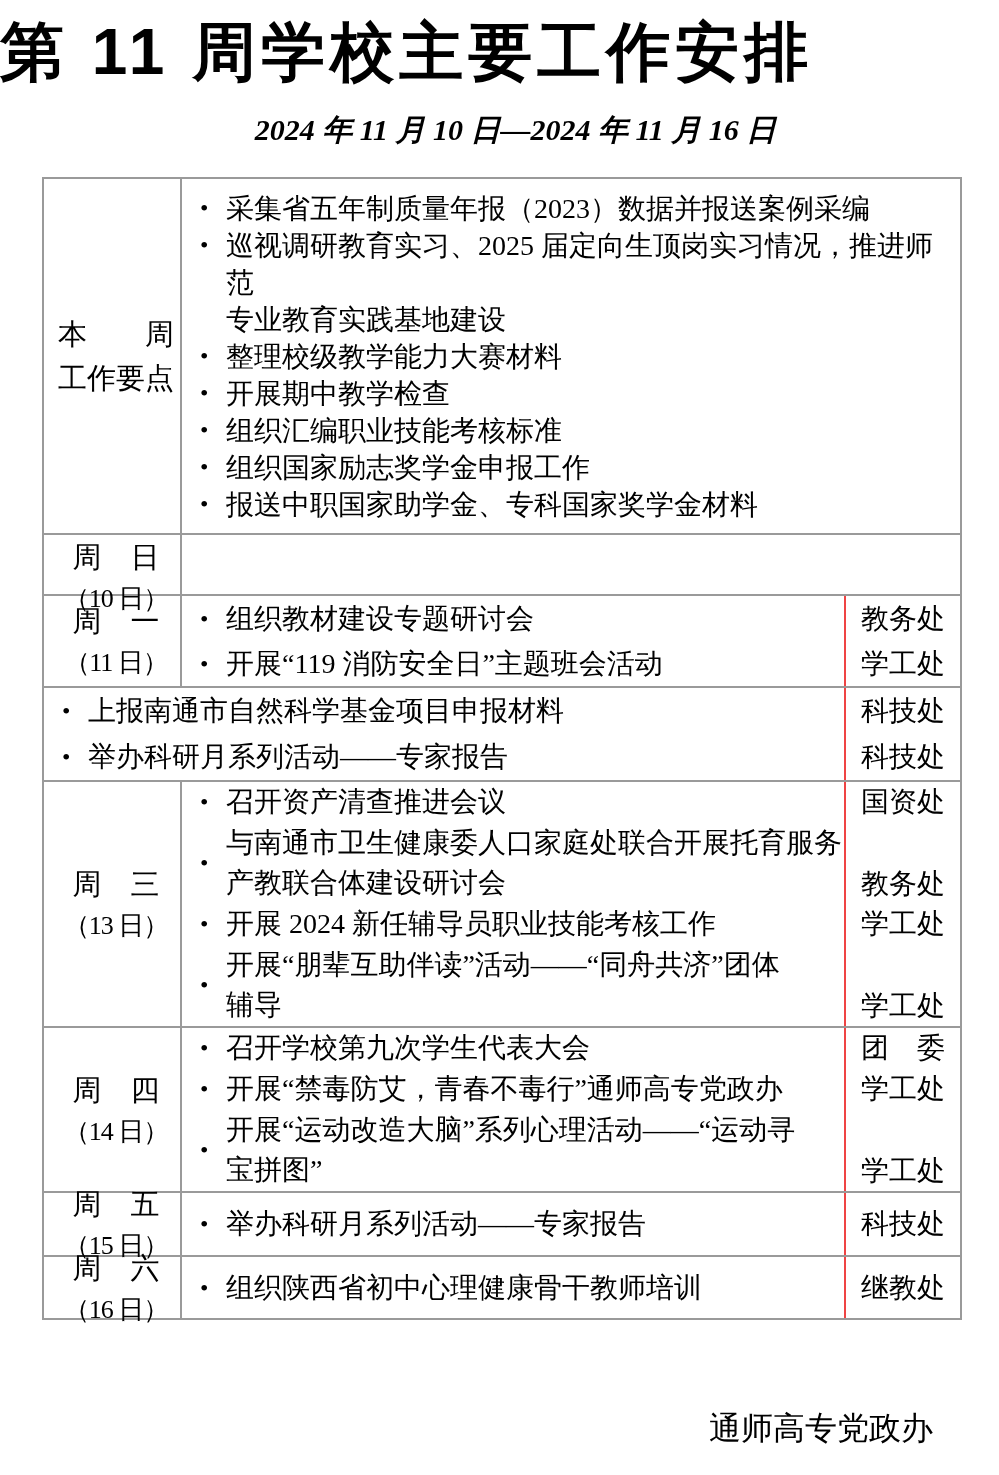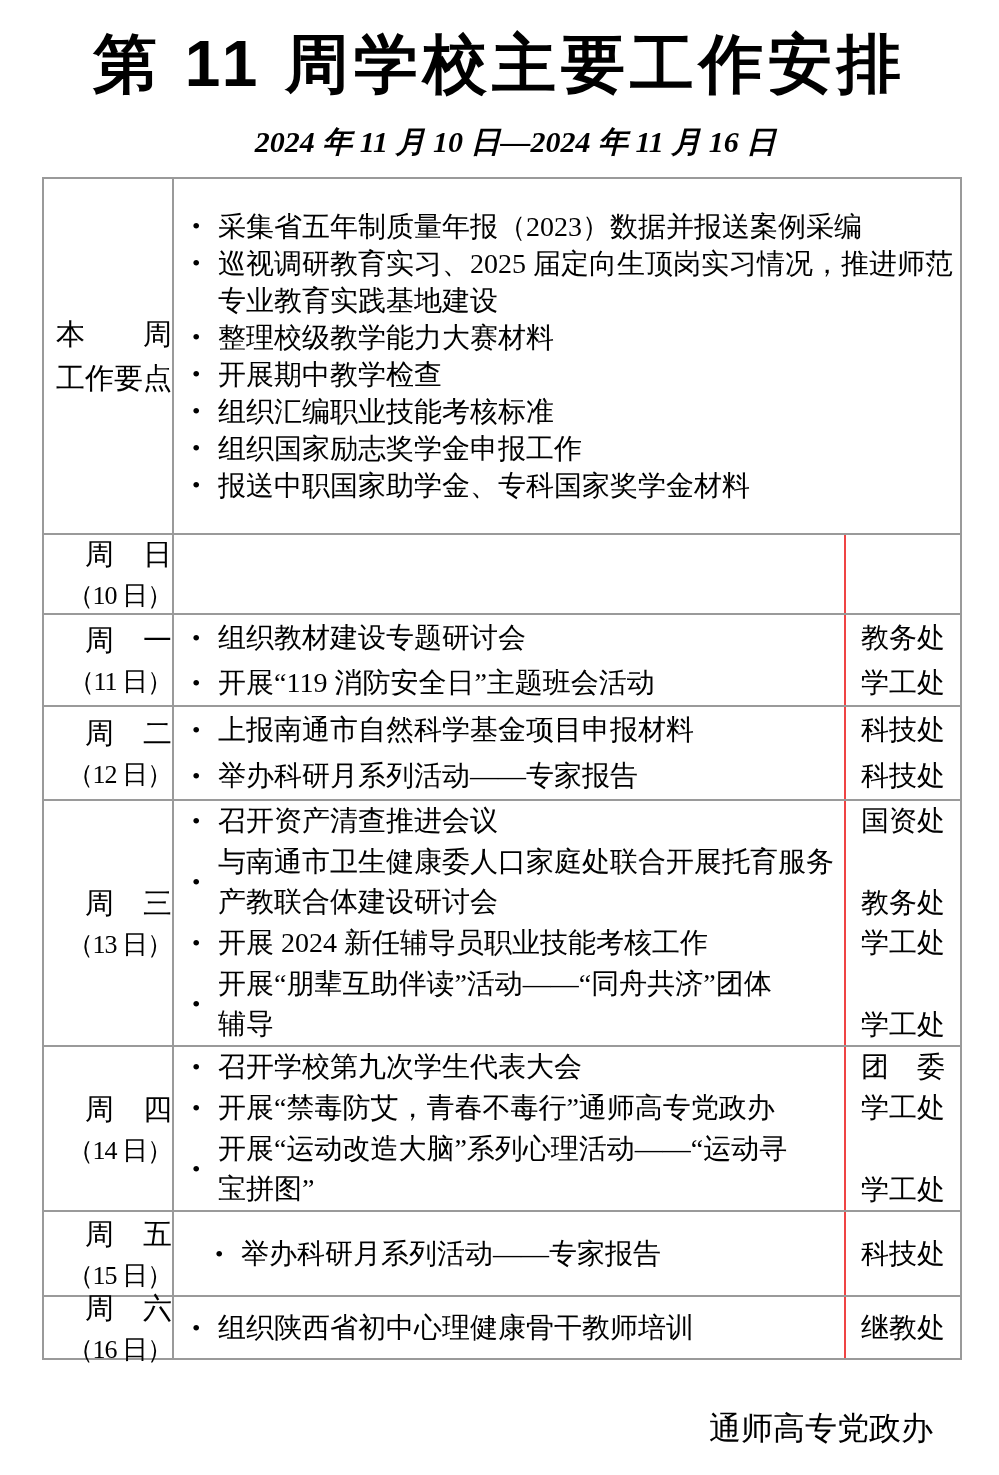--- a/index.html
+++ b/index.html
@@ -6,22 +6,21 @@
   .page{
     position:relative;
     width:999px;
     height:1475px;
     background:#ffffff;
     color:#000;
     font-family:"Liberation Serif","DejaVu Serif",serif;
     overflow:hidden;
   }
   .title{
-    margin:28px 0 0 0;
-    text-align:center;
+    margin:16px 0 0 0;
     font-family:"Liberation Sans","DejaVu Sans",sans-serif;
     font-weight:900;
     font-size:64px;
     letter-spacing:5px;
     line-height:72px;
     color:#000;
   }
   .date-range{
     margin-top:24px;
     text-align:center;
@@ -44,22 +43,23 @@
   .row{display:flex;box-sizing:border-box;}
   .row + .row{border-top:2px solid #9a9a9a;}
   .label-cell{
     width:130px;
     min-width:130px;
     border-right:2px solid #9a9a9a;
     box-sizing:border-box;
     display:flex;
     flex-direction:column;
     justify-content:center;
-    align-items:flex-end;
+    align-items:center;
     text-align:center;
+    margin-left:8px;
   }
   .label-name{font-size:29px;line-height:44px;}
   .label-date{font-size:26px;line-height:40px;letter-spacing:-1px;}
   .summary-cell{
     flex:1;
     display:flex;
     flex-direction:column;
     justify-content:center;
     padding:10px 6px 10px 18px;
     box-sizing:border-box;
@@ -145,21 +145,21 @@
           <div class="s-item">
             <span class="bullet">•</span>
             <span class="txt">组织国家励志奖学金申报工作</span>
           </div>
           <div class="s-item">
             <span class="bullet">•</span>
             <span class="txt">报送中职国家助学金、专科国家奖学金材料</span>
           </div>
         </div>
       </div>
-      <div class="row" style="height: 80px;">
+      <div class="row" style="height: 61px; flex-direction: column;">
         <div class="label-cell">
           <div class="label-name">周　日</div>
           <div class="label-date">（10 日）</div>
         </div>
         <div class="body-cell">
           <div class="item-row lines-1">
             <div class="item-text"></div>
             <div class="dept-cell"></div>
           </div>
         </div>
@@ -184,24 +184,20 @@
               <span class="bullet">•</span>
               <span class="txt">开展“119 消防安全日”主题班会活动</span>
             </div>
             <div class="dept-cell">
               <span>学工处</span>
             </div>
           </div>
         </div>
       </div>
       <div class="row" style="height: 94px;">
-        <div class="label-cell">
-          <div class="label-name">周　二</div>
-          <div class="label-date">（12 日）</div>
-        </div>
         <div class="body-cell">
           <div class="item-row lines-1">
             <div class="item-text">
               <span class="bullet">•</span>
               <span class="txt">上报南通市自然科学基金项目申报材料</span>
             </div>
             <div class="dept-cell">
               <span>科技处</span>
             </div>
           </div>
@@ -291,21 +287,21 @@
               <span class="bullet">•</span>
               <span class="txt">开展“运动改造大脑”系列心理活动——“运动寻
 宝拼图”</span>
             </div>
             <div class="dept-cell">
               <span>学工处</span>
             </div>
           </div>
         </div>
       </div>
-      <div class="row" style="height: 85px; gap: 23px;">
+      <div class="row" style="height: 64px;">
         <div class="label-cell">
           <div class="label-name">周　五</div>
           <div class="label-date">（15 日）</div>
         </div>
         <div class="body-cell">
           <div class="item-row lines-1">
             <div class="item-text">
               <span class="bullet">•</span>
               <span class="txt">举办科研月系列活动——专家报告</span>
             </div>

